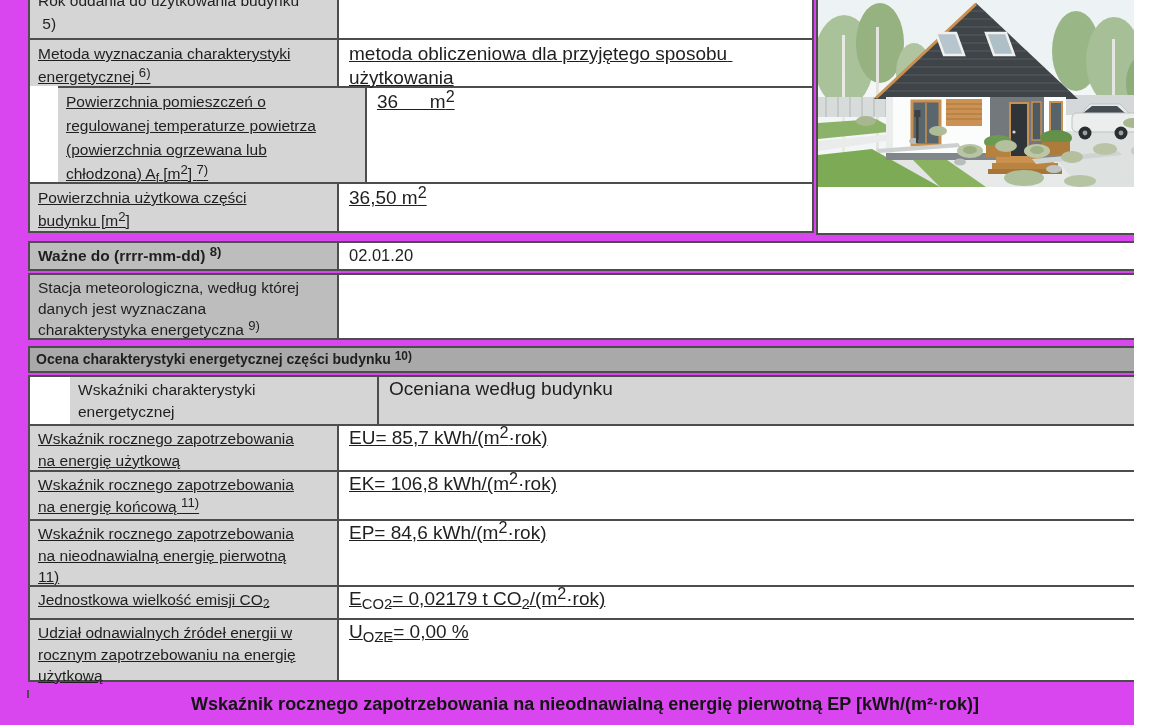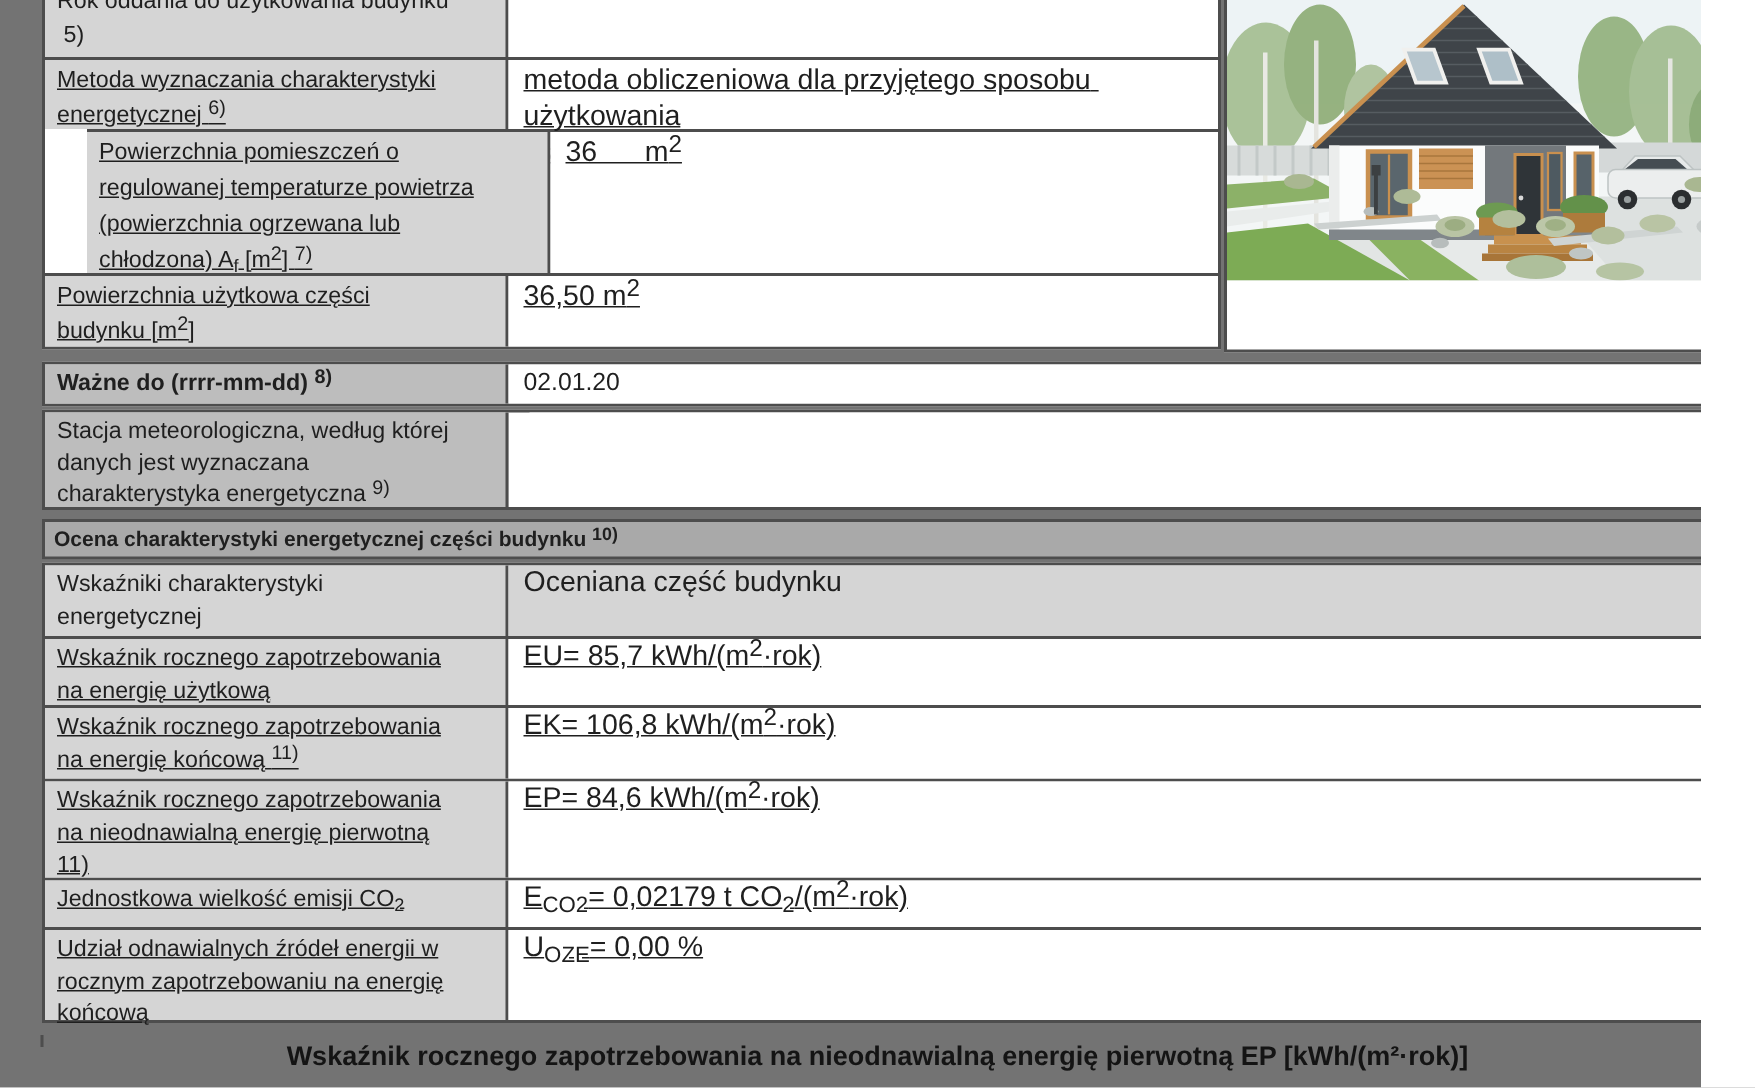--- a/index.html
+++ b/index.html
@@ -1,16 +1,16 @@
 <!DOCTYPE html>
 <html><head>
 <meta charset="utf-8">
 <style>
   html,body{margin:0;padding:0;background:#fff;}
-  .page{position:relative;width:1134px;height:725px;background:#737373;overflow:hidden;
+  .page{position:relative;width:1134px;height:725px;background:#d946ef;overflow:hidden;
         font-family:"Liberation Sans","DejaVu Sans",sans-serif;color:#1f1f1f;}
   .box{position:absolute;box-sizing:border-box;border:2px solid #4d4d4d;background:#fff;}
   .row{display:flex;box-sizing:border-box;}
   .row + .row{border-top:2px solid #4d4d4d;text-decoration:underline;}
   .lbl{box-sizing:border-box;width:309px;background:#d5d5d5;border-right:2px solid #4d4d4d;
        padding:2px 4px 0 8px;white-space:pre-wrap;font-size:15.5px;line-height:23px;}
   .val{flex:1;box-sizing:border-box;background:#fff;padding:2px 6px 0 10px;
        white-space:pre-wrap;font-size:19px;line-height:24px;}
   .val.center{display:flex;padding-top:0;}
   .val.gray{background:#d5d5d5;}
@@ -25,21 +25,21 @@
   .img-cell{left:816px;top:-3px;width:336px;height:238px;padding:0;overflow:hidden;}
   .vazne{top:241px;left:28px;width:1124px;height:30px;display:flex;}
   .vazne .lbl{line-height:25px;padding-top:0;}
   .vazne .val{font-size:16.5px;}
   .stacja{top:273px;left:28px;width:1124px;height:67px;display:flex;gap:14px;}
   .stacja .lbl{line-height:21px;}
   .sec-header{top:346px;left:28px;width:1124px;height:27px;background:#a9a9a9;
        font-weight:bold;font-size:14px;padding:3px 0 0 6px;}
   .lower{top:375px;left:28px;width:1124px;}
   .lower .lbl{line-height:21.5px;}
-  .lower .r8{height:47px;}
+  .lower .r8{height:47px;padding-left:40px;}
   .lower .r9{height:46px;}
   .lower .r10{height:49px;}
   .lower .r11{height:66px;}
   .lower .r12{height:33px;}
   .lower .r13{height:62px;}
   .tick{position:absolute;width:2px;background:#4d4d4d;}
   .tick.left{left:27px;top:690px;height:8px;}
   .tick.right{left:1150px;top:690px;height:10px;}
   .bottom-title{position:absolute;left:0;top:694px;width:1170px;text-align:center;
        font-weight:bold;font-size:18px;color:#141414;}
@@ -205,21 +205,21 @@
 charakterystyka energetyczna <sup>9)</sup></div>
     <div class="val"></div>
   </div>
 
   <div class="box sec-header">Ocena charakterystyki energetycznej części budynku <sup>10)</sup></div>
 
   <div class="box lower">
     <div class="row r8">
       <div class="lbl">Wskaźniki charakterystyki
 energetycznej</div>
-      <div class="val gray center"><span>Oceniana część budynku</span></div>
+      <div class="val gray center"><span>Oceniana według budynku</span></div>
     </div>
     <div class="row r9">
       <div class="lbl">Wskaźnik rocznego zapotrzebowania
 na energię użytkową</div>
       <div class="val center"><span>EU= 85,7 kWh/(m<sup>2</sup>·rok)</span></div>
     </div>
     <div class="row r10">
       <div class="lbl">Wskaźnik rocznego zapotrzebowania
 na energię końcową <sup>11)</sup></div>
       <div class="val center"><span>EK= 106,8 kWh/(m<sup>2</sup>·rok)</span></div>
@@ -230,21 +230,21 @@
 11)</div>
       <div class="val center"><span>EP= 84,6 kWh/(m<sup>2</sup>·rok)</span></div>
     </div>
     <div class="row r12">
       <div class="lbl">Jednostkowa wielkość emisji CO<sub>2</sub></div>
       <div class="val center"><span>E<sub>CO2</sub>= 0,02179 t CO<sub>2</sub>/(m<sup>2</sup>·rok)</span></div>
     </div>
     <div class="row r13">
       <div class="lbl">Udział odnawialnych źródeł energii w
 rocznym zapotrzebowaniu na energię
-końcową</div>
+użytkową</div>
       <div class="val center"><span>U<sub>OZE</sub>= 0,00 %</span></div>
     </div>
   </div>
 
   <div class="tick left"></div>
   <div class="tick right"></div>
 
   <div class="bottom-title">Wskaźnik rocznego zapotrzebowania na nieodnawialną energię pierwotną EP [kWh/(m²·rok)]</div>
 
 </div>

